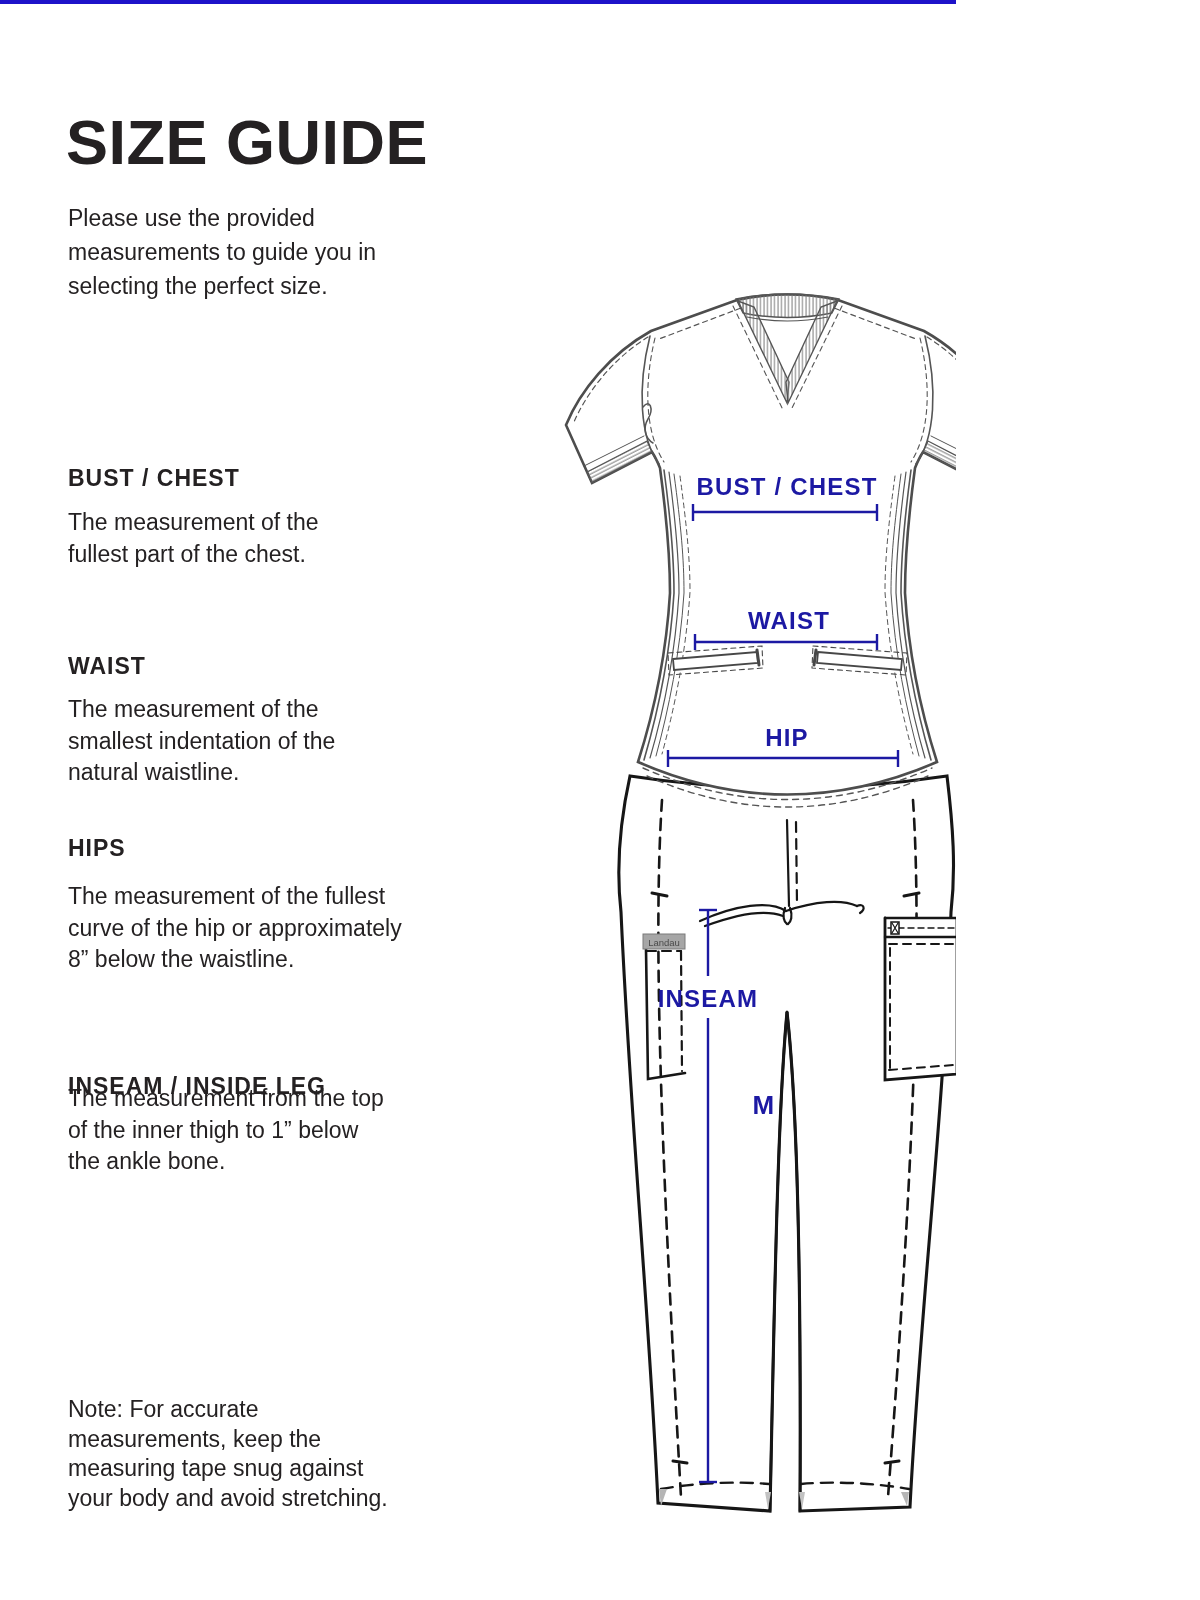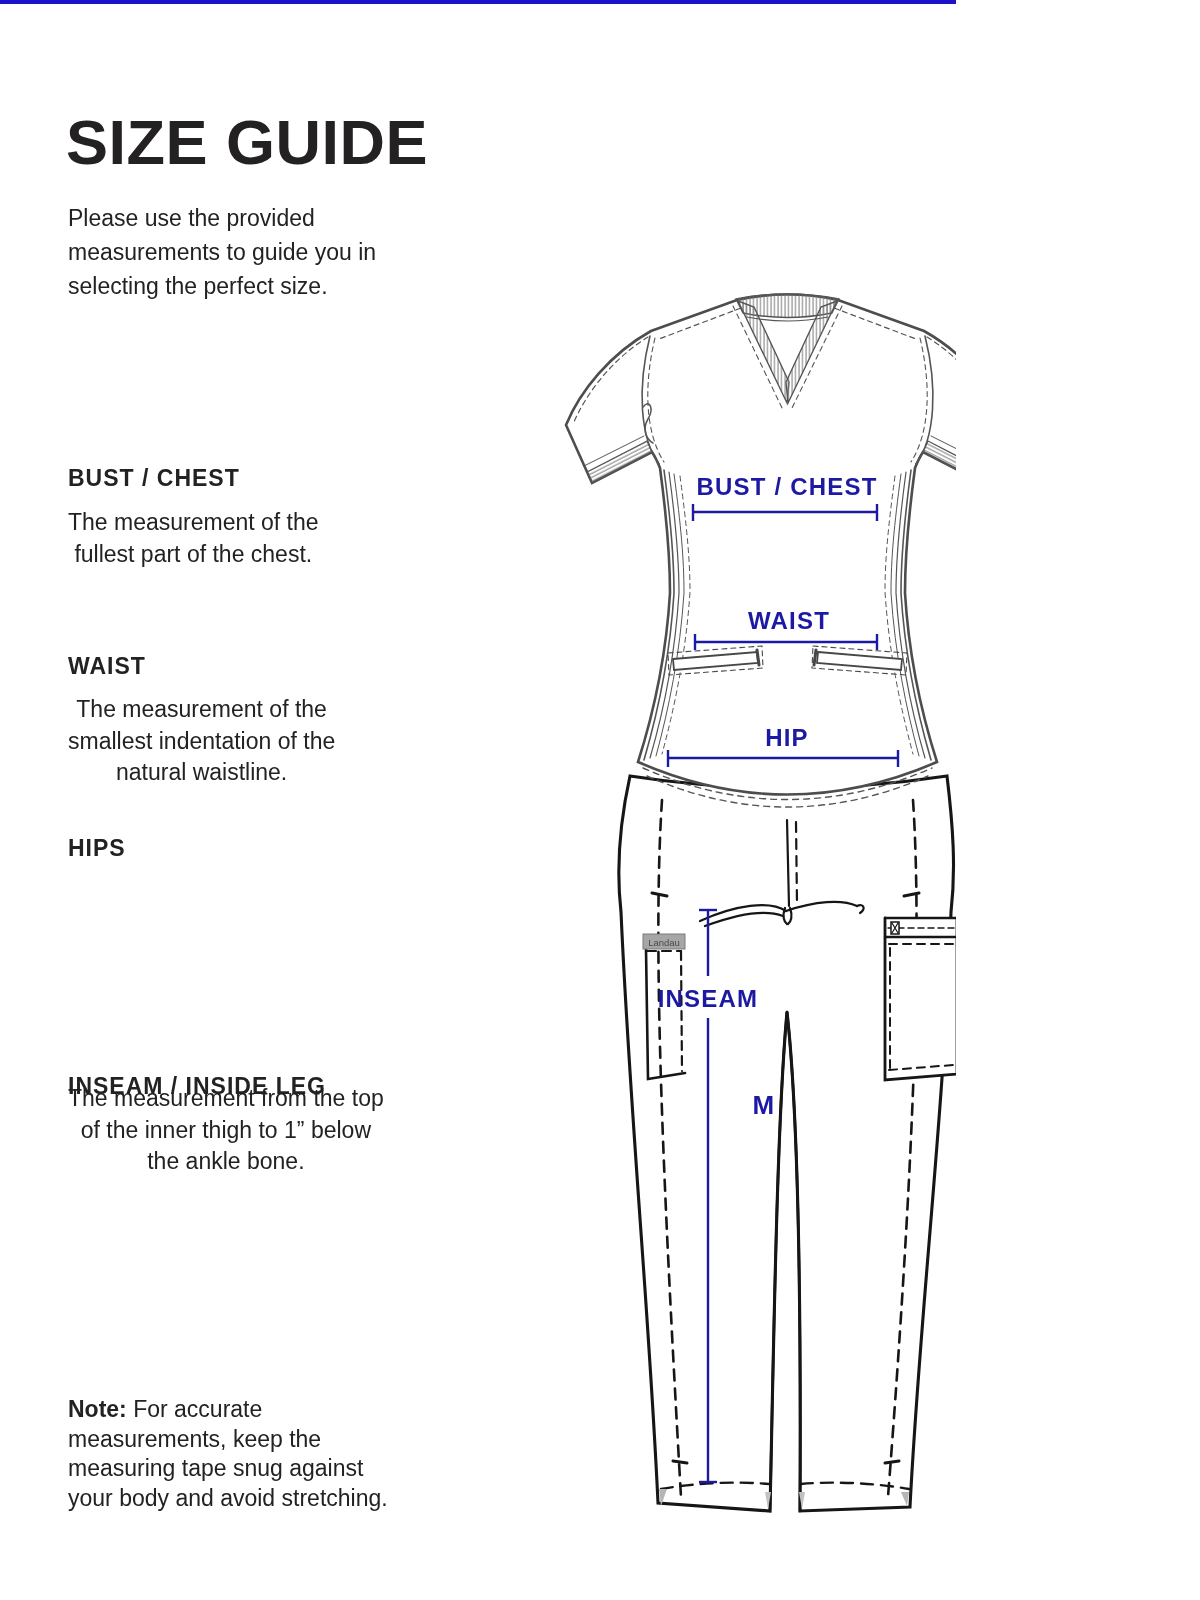--- a/index.html
+++ b/index.html
@@ -4,24 +4,24 @@
 <style>
   html,body{margin:0;padding:0;background:#fff;}
   #page{position:relative;width:956px;height:1600px;background:#ffffff;overflow:hidden;
         font-family:"Liberation Sans","DejaVu Sans",sans-serif;color:#242122;}
   #top-border{position:absolute;left:0;top:0;width:1200px;height:4px;background:#1d12c9;}
   .title{position:absolute;left:66px;top:64px;font-size:63px;font-weight:bold;
          letter-spacing:.5px;color:#242122;}
   .intro{position:absolute;left:68px;top:178px;font-size:23px;line-height:34px;
          white-space:pre-line;color:#242122;}
   .sec-h{position:absolute;left:68px;font-size:23px;font-weight:bold;letter-spacing:1px;color:#242122;}
-  .sec-b{position:absolute;left:68px;font-size:23px;line-height:31.5px;white-space:pre-line;color:#242122;text-align:center;}
+  .sec-b{position:absolute;left:68px;font-size:23px;line-height:31.5px;white-space:pre-line;color:#242122;}
   .note{position:absolute;left:68px;top:1372px;font-size:23px;line-height:29.5px;
         white-space:pre-line;color:#242122;}
-  .note b{font-weight:bold;margin-top:17px;}
+  .note b{font-weight:normal;margin-top:17px;}
   #diagram{position:absolute;left:540px;top:280px;width:500px;height:1250px;}
   .frag{position:absolute;}
   svg text{font-family:"Liberation Sans","DejaVu Sans",sans-serif;}
 </style>
 </head>
 <body>
 
 <div id="page">
   <div id="top-border"></div>
 
@@ -33,20 +33,23 @@
   <h2 class="sec-h" style="top:446px">BUST / CHEST</h2>
   <p class="sec-b" style="top:484px">The measurement of the
 fullest part of the chest.</p>
 
   <h2 class="sec-h" style="top:634px">WAIST</h2>
   <p class="sec-b" style="top:671px">The measurement of the
 smallest indentation of the
 natural waistline.</p>
 
   <h2 class="sec-h" style="top:816px">HIPS</h2>
+  <p class="sec-b" style="top:858px">The measurement of the fullest
+curve of the hip or approximately
+8” below the waistline.</p>
 
   <h2 class="sec-h" style="top:1054px">INSEAM / INSIDE LEG</h2>
   <p class="sec-b" style="top:1060px">The measurement from the top
 of the inner thigh to 1” below
 the ankle bone.</p>
 
   <p class="note"><b>Note:</b> <span>For accurate
 measurements, keep the
 measuring tape snug against
 your body and avoid stretching.</span></p>

